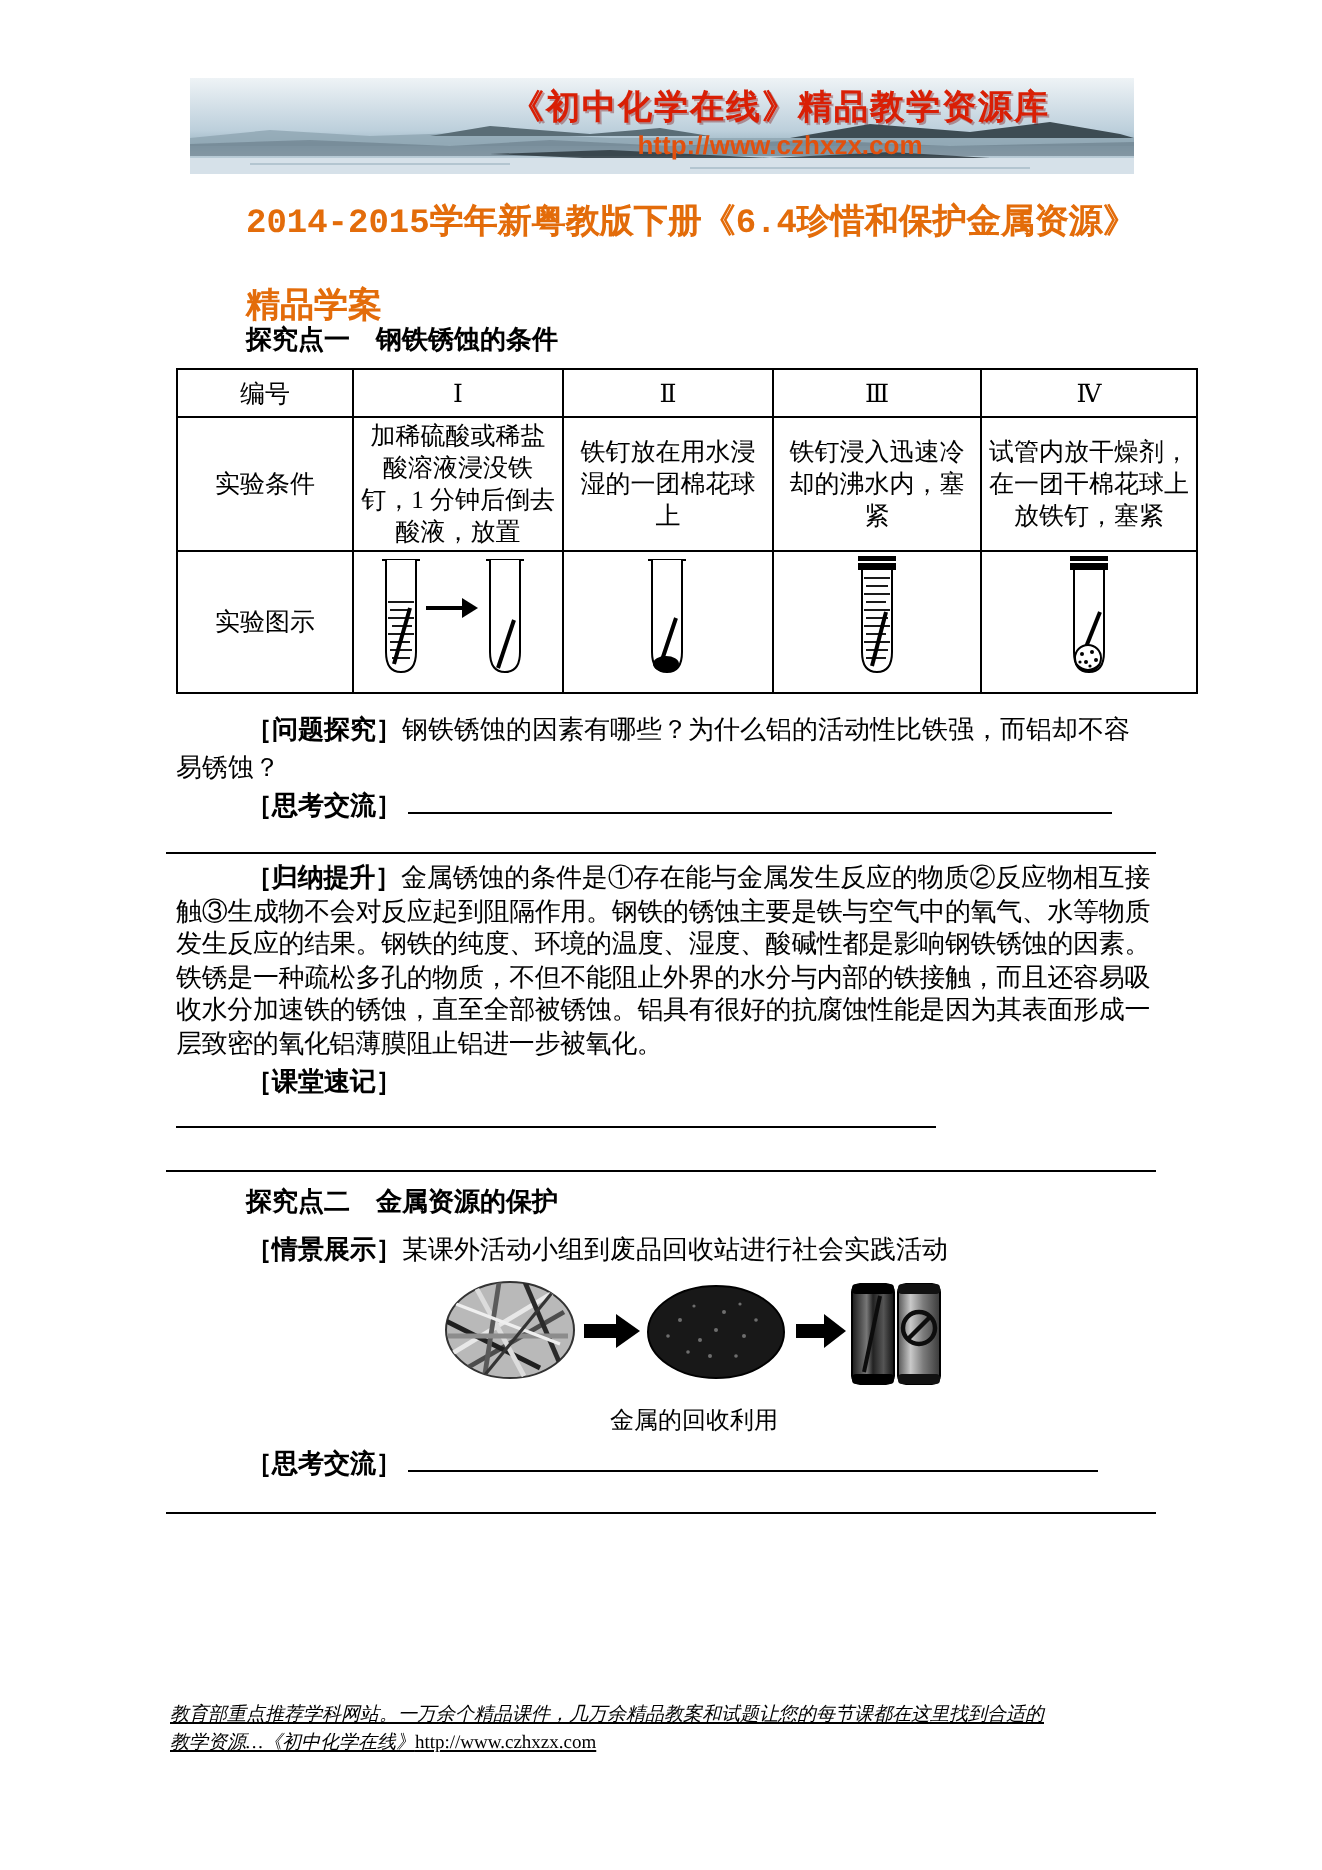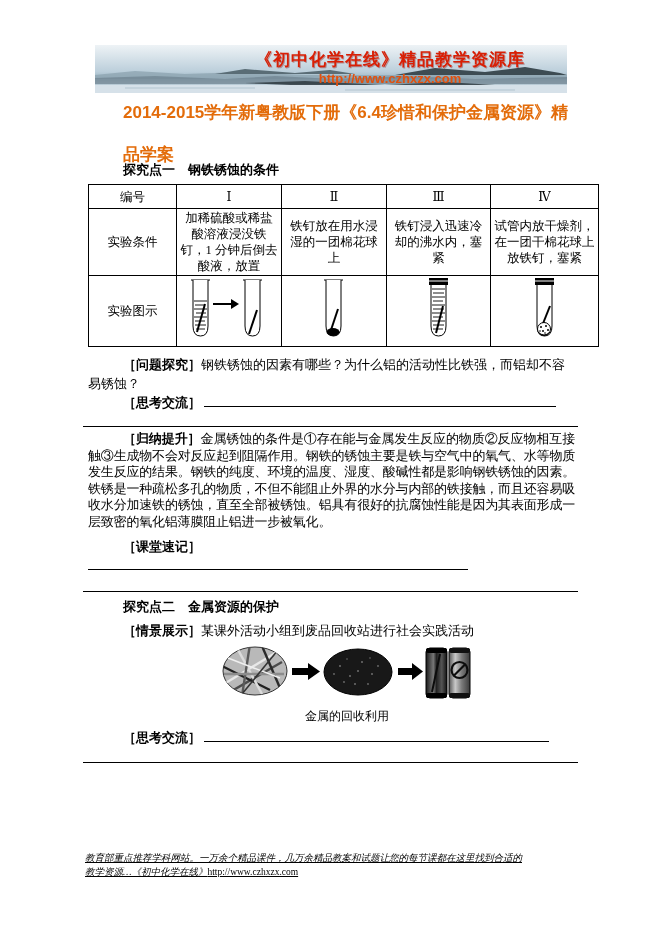--- a/index.html
+++ b/index.html
@@ -1,31 +1,31 @@
 <!DOCTYPE html>
 <html><head>
 <meta charset="utf-8">
 <style>
   html,body{margin:0;padding:0;}
   body{width:661px;height:935px;background:#ffffff;position:relative;
        font-family:"Liberation Serif","DejaVu Serif",serif;color:#000;}
   .page{position:relative;width:661px;height:935px;overflow:hidden;background:#fff;}
 
   
-  .banner{position:absolute;left:95px;top:45px;width:472px;height:52px;overflow:hidden;padding-left:44px;}
+  .banner{position:absolute;left:95px;top:39px;width:472px;height:52px;overflow:hidden;padding-left:44px;}
   .banner svg{position:absolute;left:0;top:0;}
   .banner-title{position:absolute;left:118px;top:3px;width:354px;text-align:center;
        font-family:"Liberation Serif",serif;font-weight:bold;font-size:17px;color:#d91f05;
        letter-spacing:1px;text-shadow:1px 1px 0 rgba(120,0,0,.35);white-space:nowrap;}
   .banner-url{position:absolute;left:118px;top:26px;width:354px;text-align:center;
        font-family:"Liberation Sans",sans-serif;font-weight:bold;font-size:13px;color:#e2500d;}
 
   
   .doc-title{position:absolute;left:123px;top:92px;width:452px;
-       font-family:Liberation Sans, sans-serif;font-weight:bold;font-size:17px;
+       font-family:Liberation Mono, monospace;font-weight:bold;font-size:17px;
        line-height:42px;color:#e36c0a;}
 
   
   .content{position:absolute;left:88px;top:160px;width:487px;font-size:13px;line-height:19px;}
   .h-explore{font-family:"Liberation Sans",sans-serif;font-weight:bold;font-size:13px;
        margin:0 0 5px 35px;}
   p{margin:0;}
   .indent{text-indent:35px;}
   .lbl{font-family:"Liberation Sans",sans-serif;font-weight:bold;}
   .blank{display:inline-block;border-bottom:1px solid #000;height:13px;vertical-align:baseline;}
@@ -184,21 +184,21 @@
 
     <p class="indent"><span class="lbl">［问题探究］</span><span>钢铁锈蚀的因素有哪些？为什么铝的活动性比铁强，而铝却不容易锈蚀？</span></p>
 
     <p class="indent"><span class="lbl">［思考交流］</span>
       <span class="blank" style="width:352px"></span></p>
 
     <div class="divider" style="margin-top:14px"></div>
 
     <p class="indent summary"><span class="lbl">［归纳提升］</span><span>金属锈蚀的条件是①存在能与金属发生反应的物质②反应物相互接触③生成物不会对反应起到阻隔作用。钢铁的锈蚀主要是铁与空气中的氧气、水等物质发生反应的结果。钢铁的纯度、环境的温度、湿度、酸碱性都是影响钢铁锈蚀的因素。铁锈是一种疏松多孔的物质，不但不能阻止外界的水分与内部的铁接触，而且还容易吸收水分加速铁的锈蚀，直至全部被锈蚀。铝具有很好的抗腐蚀性能是因为其表面形成一层致密的氧化铝薄膜阻止铝进一步被氧化。</span></p>
 
-    <p class="indent" style="margin-top:7px"><span class="lbl">［课堂速记］</span>
+    <p class="indent" style="margin-top:1px"><span class="lbl">［课堂速记］</span>
       <span class="blank" style="width:380px"></span></p>
 
     <div class="divider" style="margin-top:16px"></div>
 
     <div class="h-explore" style="margin-top:5px">探究点二　金属资源的保护</div>
 
     <p class="indent"><span class="lbl">［情景展示］</span><span>某课外活动小组到废品回收站进行社会实践活动</span></p>
 
     <div class="recycle-wrap">
       <svg width="250" height="56" viewBox="0 0 250 56">

